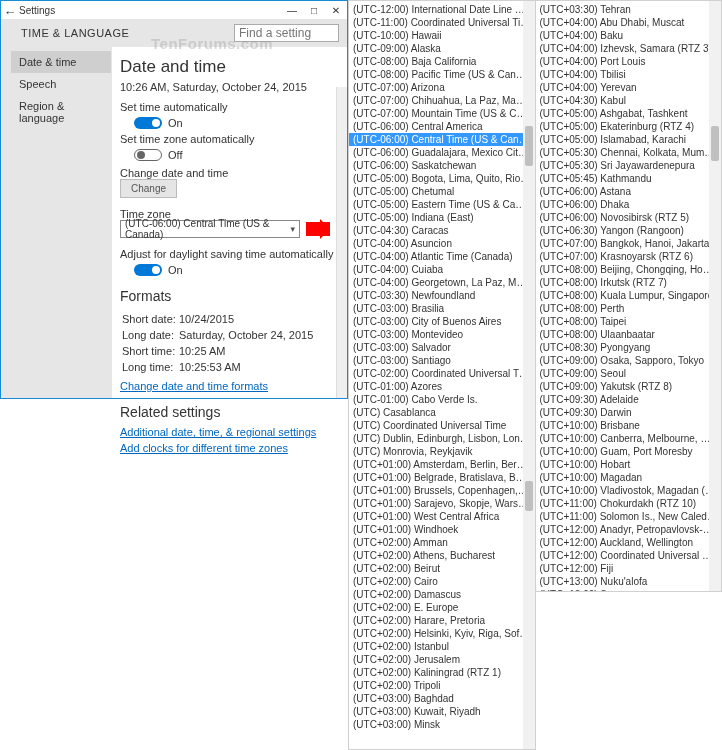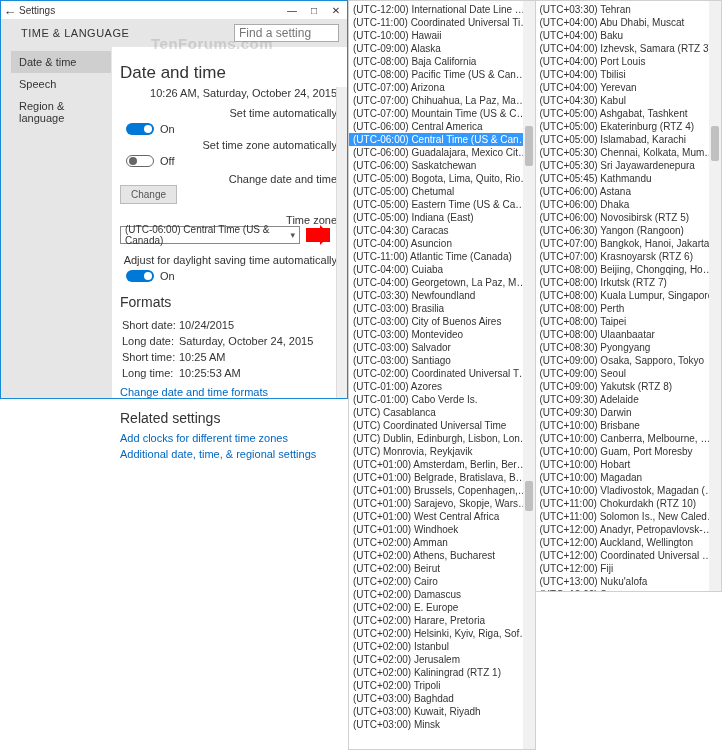--- a/index.html
+++ b/index.html
@@ -50,57 +50,57 @@
   }
   .watermark {
     position:absolute; left:150px; top:16px; font-size:15px;
     font-weight:bold; color:rgba(150,150,150,.35); letter-spacing:.5px;
     pointer-events:none;
   }
   .body { flex:1; display:flex; height:0; }
   .sidebar { width:100px; background:#e6e6e6; border-right:1px solid #e6e6e6; padding-top:4px;padding-left:10px;}
   .navitem { padding:5px 8px; font-size:11px; color:#333; }
   .navitem.active { background:#cfcfcf; }
-  .content { flex:1; padding:14px 10px 6px 8px; overflow:hidden; font-size:11px; color:#333;}
+  .content { flex:1; padding:8px 10px 6px 8px; overflow:hidden; font-size:11px; color:#333;}
   .h1 { font-size:17px; font-weight:400; margin:2px 0 4px 0; color:#333;}
   .h2 { font-size:14px; font-weight:400; margin:12px 0 6px 0; color:#333;}
-  .small { font-size:11px;text-align:right; }
+  .small { font-size:11px; }
   .toggle {
     width:28px; height:12px; border-radius:12px; position:relative; display:inline-block;
     vertical-align:middle; margin-right:6px;
   }
   .toggle .knob {
     position:absolute; width:8px; height:8px; border-radius:50%; background:#fff; top:2px;
   }
   .toggle.on { background:#0078d7; }
   .toggle.on .knob { right:2px; }
   .toggle.off { background:#fff; border:1px solid #666; width:26px; height:10px;}
   .toggle.off .knob { left:2px; top:1px; background:#666; }
-  .toggle-row { display:flex; align-items:center; margin:4px 6px; }
+  .toggle-row { display:flex; align-items:center; margin:4px 14px; }
   .btn {
     display:inline-block; background:#e5e5e5; color:#555;
     font-size:10px; padding:3px 10px; border:1px solid #bbb;
   }
   .tz-dropdown {
     border:1px solid #888; width:170px; height:16px;
     display:flex; align-items:center; padding:0 4px; font-size:10px;
     justify-content:space-between;
   }
   .tz-dropdown .chev { font-size:9px; color:#555;}
   .arrow {
     width:24px; height:14px; background:red; position:relative; margin-left:6px;
   }
   .arrow::after{
     content:""; position:absolute; right:-10px; top:-3px;
     border:10px solid transparent; border-left-color:red;
   }
   .dropdown-row { display:flex; align-items:center; }
   .formats td.label{ width:55px; }
   .formats td { font-size:11px; padding:1px 0;}
-  .link { color:#0067c0; cursor:pointer; display:block; margin:4px 0; }
+  .link { color:#0067c0; cursor:pointer; display:block; margin:4px 0;text-decoration:underline; }
   .scroll-right {
     position:absolute; right:0; top:40px; bottom:0; width:10px;
     background:#efefef; border-left:1px solid #ddd;
   }
   .content-wrap{ position:relative; flex:1;}
   
   .col {
     width:186px; height:748px; border:1px solid #d0d0d0; border-left:none;
     font-size:10px; color:#333; position:relative;
     overflow:hidden;
@@ -200,22 +200,22 @@
                 </tr>
           <tr>
                   <td class="label">Long time:</td>
                   <td>10:25:53 AM</td>
                 </tr>
         </tbody>
             </table>
         <span class="link">Change date and time formats</span>
 
         <div class="h2">Related settings</div>
+        <span class="link">Additional date, time, &amp; regional settings</span>
         <span class="link">Add clocks for different time zones</span>
-        <span class="link">Additional date, time, &amp; regional settings</span>
       </div>
       <div class="scroll-right"></div>
       </div>
     </div>
   </div>
 
   <div class="col" style="border-left:1px solid #d0d0d0">
     <div class="optlist" id="optlist1">
         <div class="opt">(UTC-12:00) International Date Line West</div>
         <div class="opt">(UTC-11:00) Coordinated Universal Time-11</div>
@@ -229,21 +229,21 @@
         <div class="opt">(UTC-06:00) Central America</div>
         <div class="opt sel">(UTC-06:00) Central Time (US &amp; Canada)</div>
         <div class="opt">(UTC-06:00) Guadalajara, Mexico City, Monterrey</div>
         <div class="opt">(UTC-06:00) Saskatchewan</div>
         <div class="opt">(UTC-05:00) Bogota, Lima, Quito, Rio Branco</div>
         <div class="opt">(UTC-05:00) Chetumal</div>
         <div class="opt">(UTC-05:00) Eastern Time (US &amp; Canada)</div>
         <div class="opt">(UTC-05:00) Indiana (East)</div>
         <div class="opt">(UTC-04:30) Caracas</div>
         <div class="opt">(UTC-04:00) Asuncion</div>
-        <div class="opt">(UTC-11:00) Atlantic Time (Canada)</div>
+        <div class="opt">(UTC-04:00) Atlantic Time (Canada)</div>
         <div class="opt">(UTC-04:00) Cuiaba</div>
         <div class="opt">(UTC-04:00) Georgetown, La Paz, Manaus, San Juan</div>
         <div class="opt">(UTC-03:30) Newfoundland</div>
         <div class="opt">(UTC-03:00) Brasilia</div>
         <div class="opt">(UTC-03:00) City of Buenos Aires</div>
         <div class="opt">(UTC-03:00) Montevideo</div>
         <div class="opt">(UTC-03:00) Salvador</div>
         <div class="opt">(UTC-03:00) Santiago</div>
         <div class="opt">(UTC-02:00) Coordinated Universal Time-02</div>
         <div class="opt">(UTC-01:00) Azores</div>

